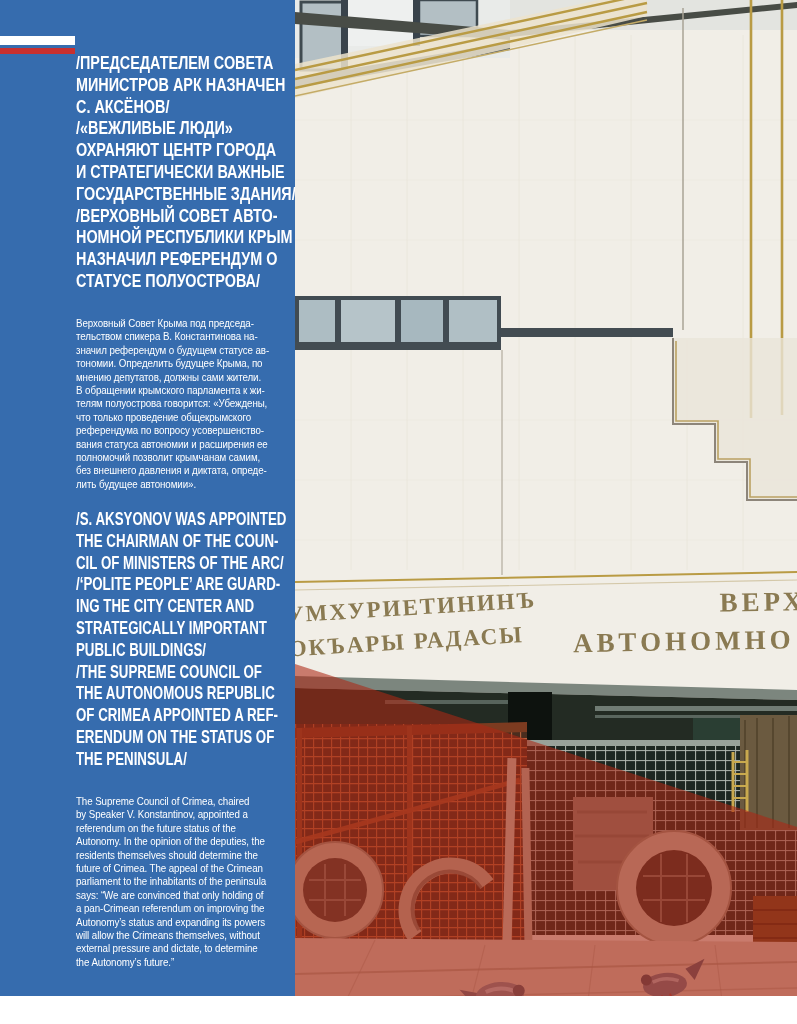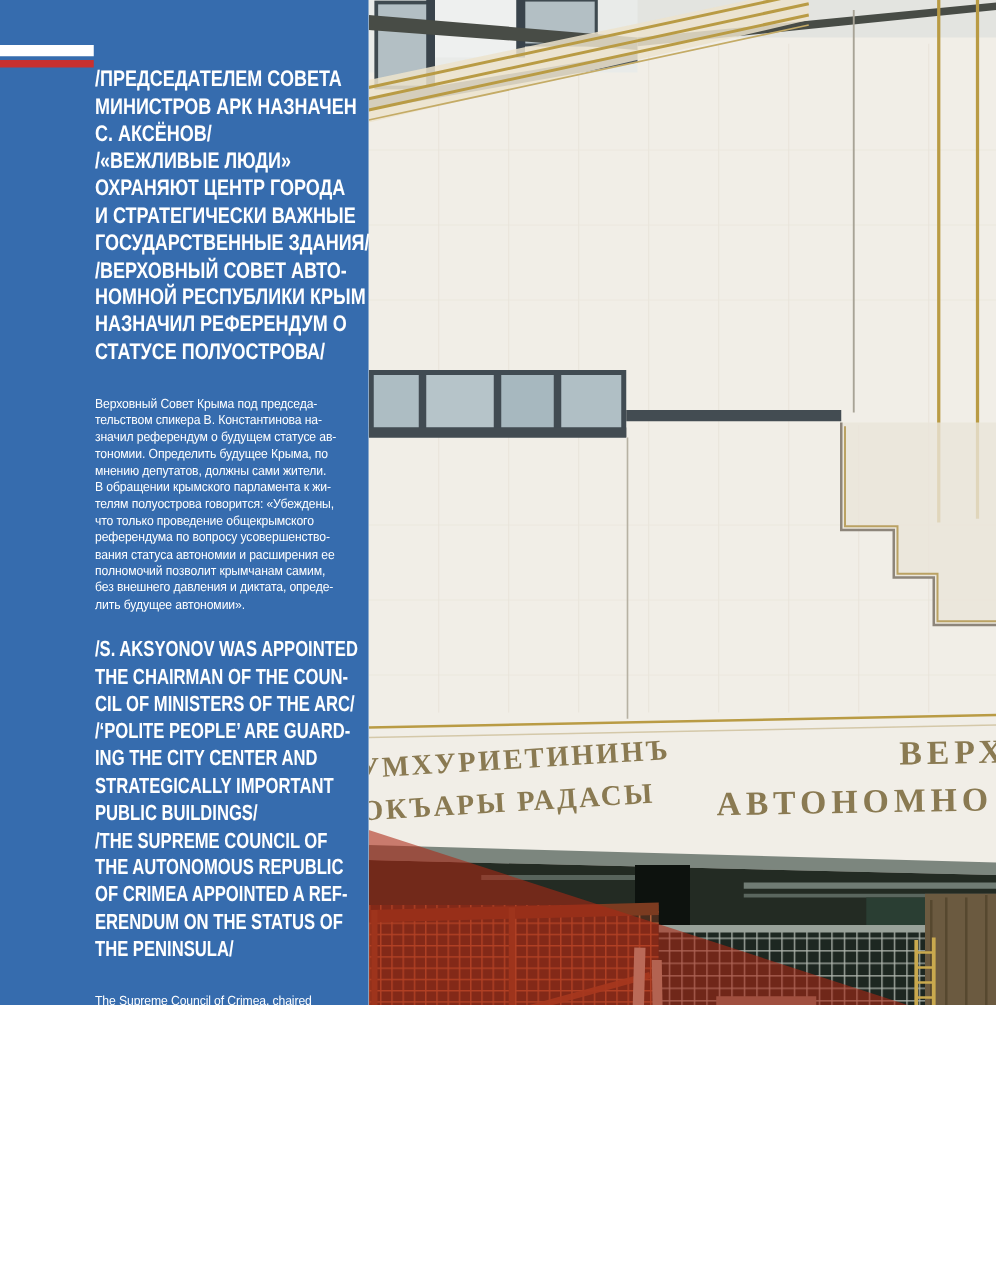--- a/index.html
+++ b/index.html
@@ -1,16 +1,16 @@
 <!DOCTYPE html>
 <html><head>
 <meta charset="utf-8">
 <style>
   html,body{margin:0;padding:0;background:#ffffff;}
-  .page{position:relative;width:797px;height:804px;overflow:hidden;background:#ffffff;
+  .page{position:relative;width:797px;height:996px;overflow:hidden;background:#ffffff;
         font-family:"Liberation Sans",sans-serif;}
   
   .sidebar{position:absolute;left:0;top:0;width:295px;height:1024px;background:#366cae;}
   .flag{position:absolute;left:0;top:36px;width:75px;height:18px;}
   .flag .fw{position:absolute;left:0;top:0;width:75px;height:9px;background:#ffffff;}
   .flag .fr{position:absolute;left:0;top:12px;width:75px;height:6px;background:#c8302f;}
   .txt{position:absolute;left:76px;color:#ffffff;white-space:pre-line;transform-origin:left top;}
   .hed{font-weight:bold;text-transform:uppercase;}
   .ru-head{top:53px;font-size:18px;line-height:21.8px;transform:scaleX(0.80);width:280px;}
   .ru-body{top:317px;font-size:10.5px;line-height:13.4px;transform:scaleX(0.93);width:250px;letter-spacing:-0.1px;}

